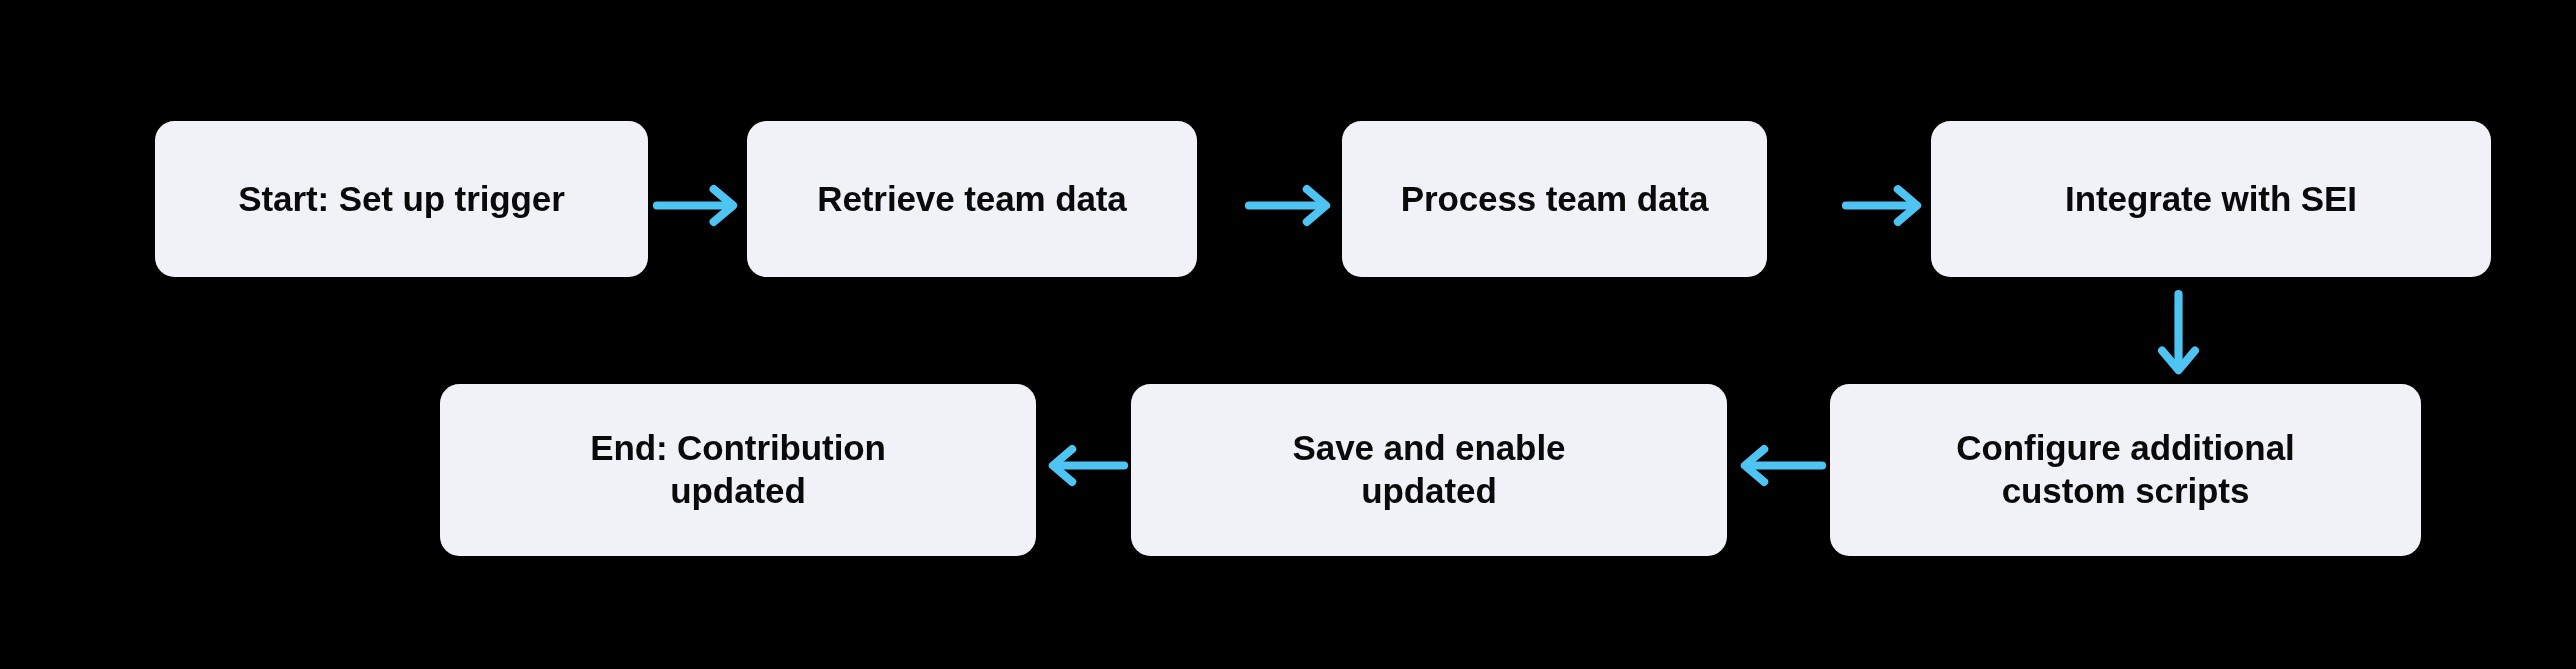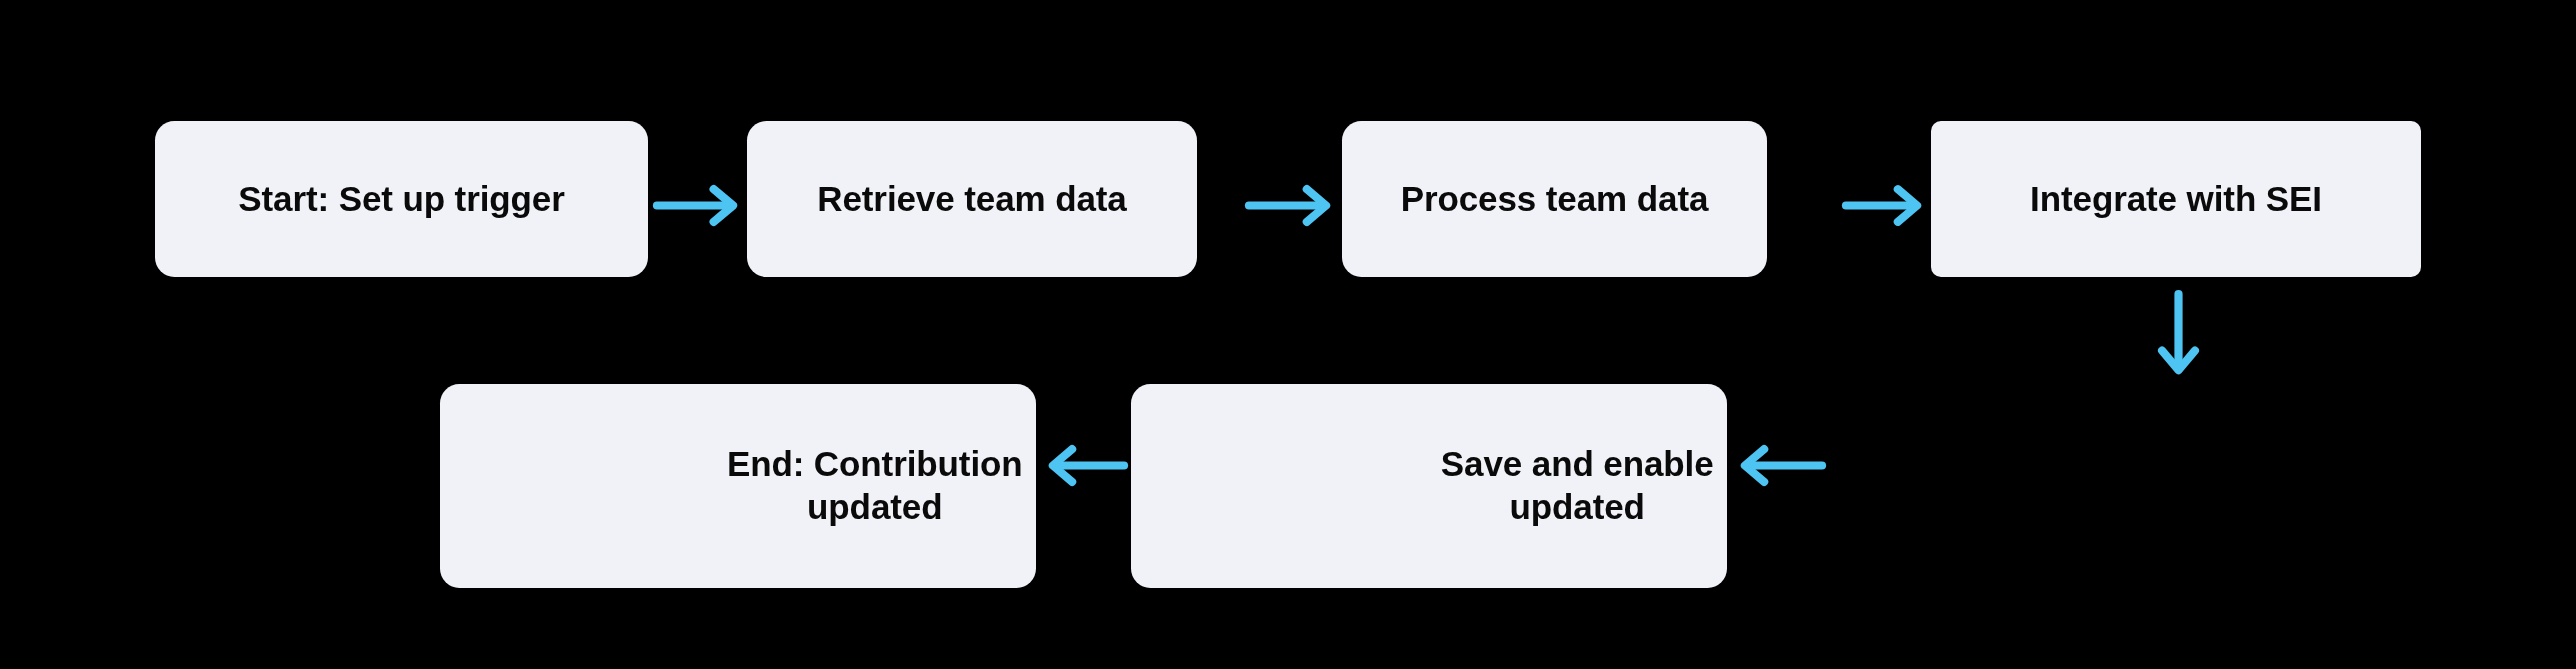--- a/index.html
+++ b/index.html
@@ -41,24 +41,24 @@
     text-align: center;
     letter-spacing: -0.1px;
     white-space: pre-line;
   }
 
   
   .r1 { top: 121px; height: 156px; }
   #node-start        { left: 155px;  width: 493px; }
   #node-retrieve     { left: 747px; width: 450px; }
   #node-process      { left: 1342px; width: 425px; }
-  #node-integrate    { left: 1931px; width: 490px; border-radius: 10px; }
+  #node-integrate    { left: 1931px; width: 560px; }
 
   
-  .r2 { top: 384px; height: 204px; justify-content: flex-end; }
+  .r2 { top: 384px; height: 172px; }
   #node-end          { left: 440px;  width: 596px; }
   #node-save         { left: 1131px; width: 596px; }
   #node-configure    { left: 1830px; width: 591px; }
 
   
   .arrow {
     position: absolute;
     display: block;
   }
   .arrow svg { display: block; overflow: visible; }
@@ -89,20 +89,24 @@
   </div>
 
   <div class="node r1" id="node-process">
     <span class="node-label">Process team data</span>
   </div>
 
   <div class="node r1" id="node-integrate">
     <span class="node-label">Integrate with SEI</span>
   </div>
 
+  <div class="node r2" id="node-configure">
+    <span class="node-label">Configure additional
+custom scripts</span>
+  </div>
 
   <div class="node r2" id="node-save">
     <span class="node-label">Save and enable
 updated</span>
   </div>
 
   <div class="node r2" id="node-end">
     <span class="node-label">End: Contribution
 updated</span>
   </div>

